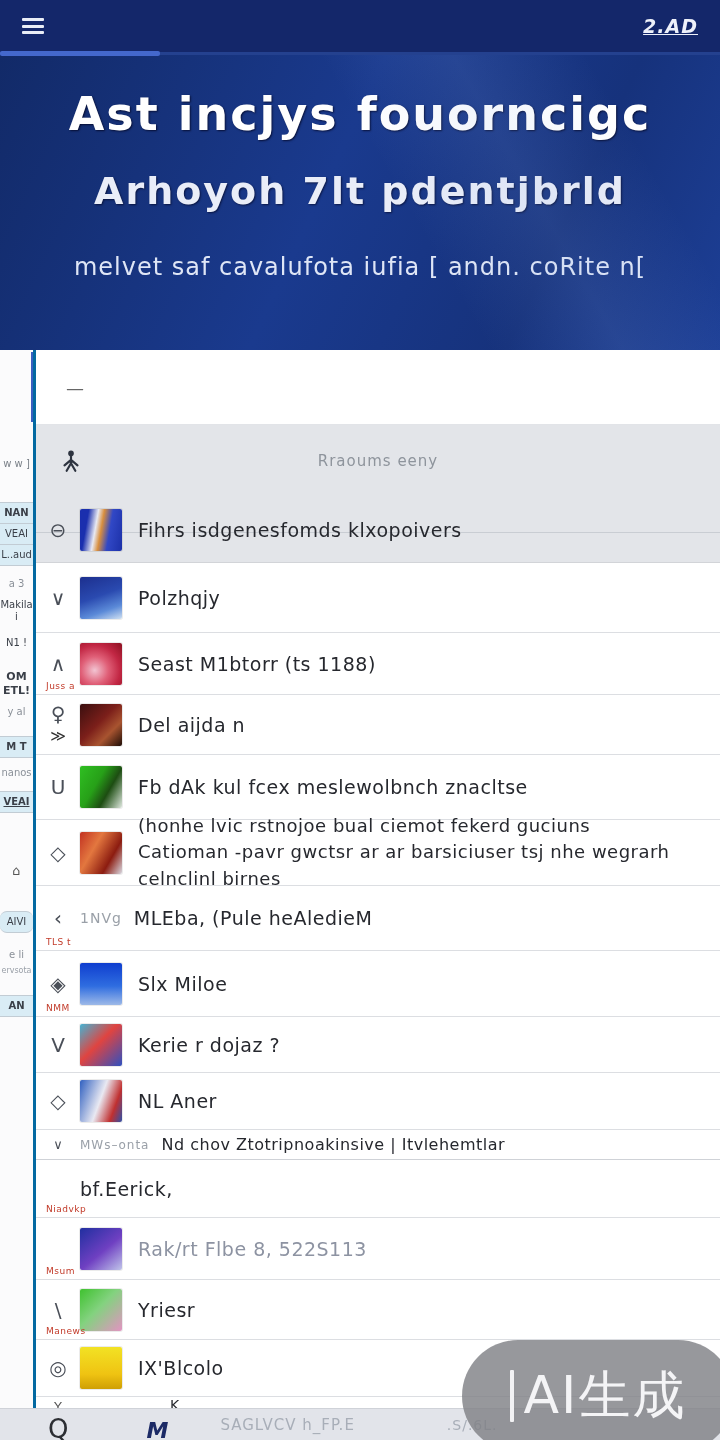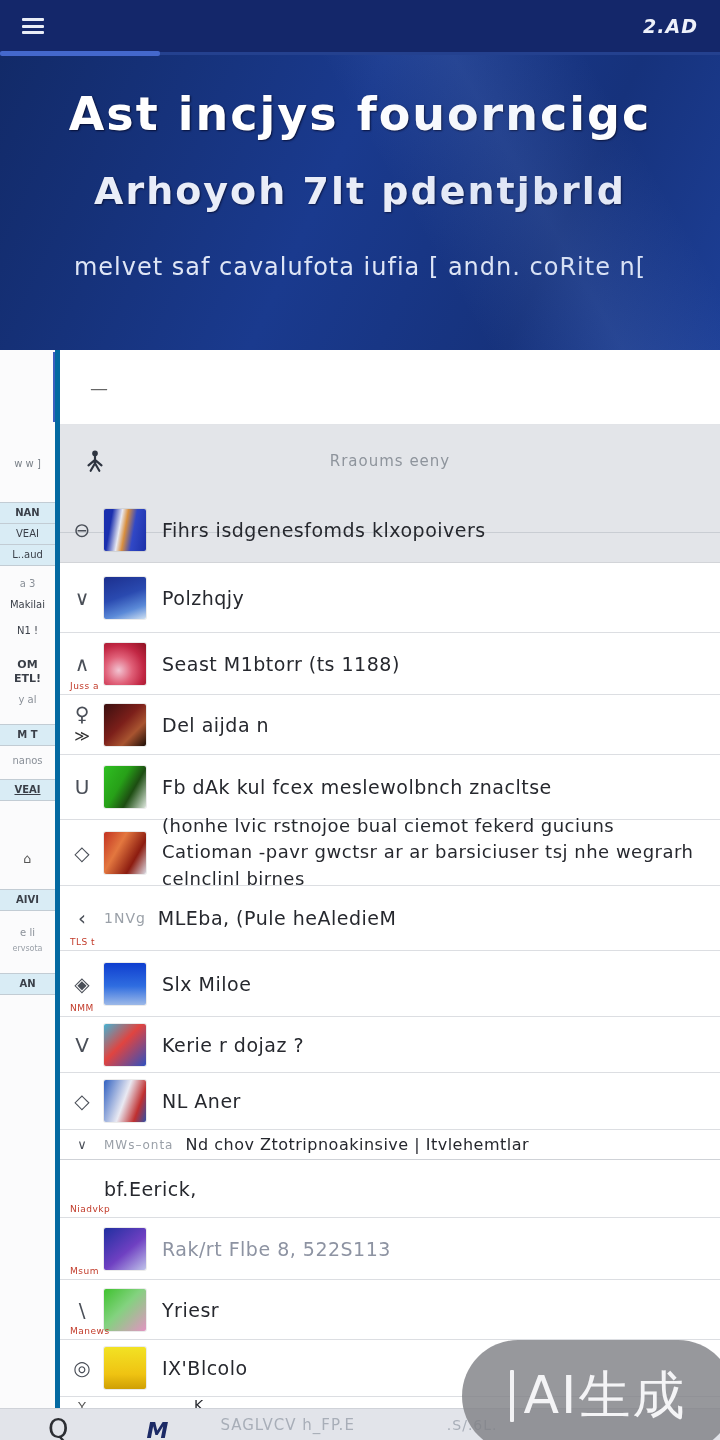--- a/index.html
+++ b/index.html
@@ -11,57 +11,57 @@
     -webkit-font-smoothing:antialiased;
   }
   
   .topbar {
     position:absolute; top:0; left:0; width:720px; height:52px;
     background:#14276a; display:flex; align-items:center; justify-content:space-between;
     padding:0 22px; z-index:3;
   }
   .hamburger { width:22px; height:16px; display:flex; flex-direction:column; justify-content:space-between; cursor:pointer; }
   .hamburger span { display:block; height:3px; background:#e9edf6; border-radius:1px; }
-  .topbar-badge { color:#eef1fa; font-size:19px; font-style:italic; font-weight:bold; letter-spacing:1px; }
+  .topbar-badge { color:#eef1fa; font-size:19px; font-style:italic; font-weight:bold; letter-spacing:1px;text-decoration:underline; }
   .top-divider { position:absolute; top:52px; left:0; width:720px; height:3px; background:#24418f; z-index:4; }
   .top-divider .seg { position:absolute; left:0; top:-1px; width:160px; height:5px; background:#4468cc; border-radius:2px; }
   
   .hero {
     position:absolute; top:55px; left:0; width:720px; height:295px;
     background:linear-gradient(115deg,#122a68 0%,#1a3a8e 45%,#16327c 75%,#1d3f96 100%);
     color:#fff; text-align:center; z-index:2;
   }
   .hero::after {
     content:''; position:absolute; inset:0;
     background:linear-gradient(60deg, rgba(255,255,255,0) 55%, rgba(140,170,230,0.12) 70%, rgba(255,255,255,0) 85%);
     pointer-events:none;
   }
   .hero-title1 { margin-top:32px; font-size:46px; font-weight:bold; letter-spacing:2px; text-shadow:1px 1px 2px rgba(0,0,25,.7); }
   .hero-title2 { margin-top:28px; font-size:38px; font-weight:600; letter-spacing:2px; color:#e9edf8; text-shadow:1px 1px 2px rgba(0,0,25,.6); }
   .hero-subtitle { margin-top:40px; font-size:24px; font-weight:400; color:#dfe6f6; letter-spacing:1px; }
   
   .content { position:absolute; top:350px; left:0; width:720px; bottom:32px; display:flex; background:#fff; }
-  .sidebar { position:relative; width:60px; border-right:5px solid #0369a1; background:#fbfbfc; overflow:hidden; }
+  .sidebar { position:relative; width:36px; border-right:3px solid #0369a1; background:#fbfbfc; overflow:hidden; }
   .sidebar::before { content:''; position:absolute; right:-1px; top:2px; width:3px; height:70px; background:#3a5fc0; }
   .s-item { font-size:10px; line-height:12px; color:#3a3f48; text-align:center; margin-top:9px; word-break:break-all; cursor:pointer; }
   .s-hl { background:#d9ecf5; border-top:1px solid #c2ccd4; border-bottom:1px solid #c2ccd4; padding:4px 1px; margin-top:0; }
   .s-hl + .s-hl { border-top:none; }
   .s-ul { text-decoration:underline; font-weight:bold; }
   .s0 { margin-top:108px; color:#7a8088; }
   .s1 { margin-top:32px; font-weight:bold; }
   .s4 { margin-top:12px; color:#8a9098; }
   .s6 { margin-top:14px; }
   .s7 { margin-top:22px; font-weight:bold; font-size:11px; }
   .s8 { font-weight:bold; font-size:11px; margin-top:2px; }
   .s9 { color:#8a9098; }
   .s10 { margin-top:18px; font-weight:bold; }
   .s11 { color:#8a9098; font-size:10px; }
   .s12 { margin-top:12px; font-weight:bold; }
   .s13 { margin-top:52px; color:#555; font-size:13px; }
-  .s14 { margin-top:24px; font-weight:bold; }
+  .s14 { margin-top:34px; font-weight:normal;border-radius:7px; }
   .s15 { margin-top:16px; color:#8a9098;text-align:center; }
   .s16 { font-size:8px; color:#9aa0a8; margin-top:4px; }
   .s17 { margin-top:18px; font-weight:bold; }
   .main { flex:1; position:relative; }
   
   .search-row { height:75px; display:flex; align-items:center; border-bottom:1px solid #e2e4e8; cursor:pointer; }
   .search-dash { margin-left:30px; color:#666; font-size:18px; }
   .search-text { margin-left:14px; font-size:20px; color:#17181c; letter-spacing:1px; }
   
   .gray-block { background:#e3e5e9; border-bottom:1px solid #d2d4d8; }

